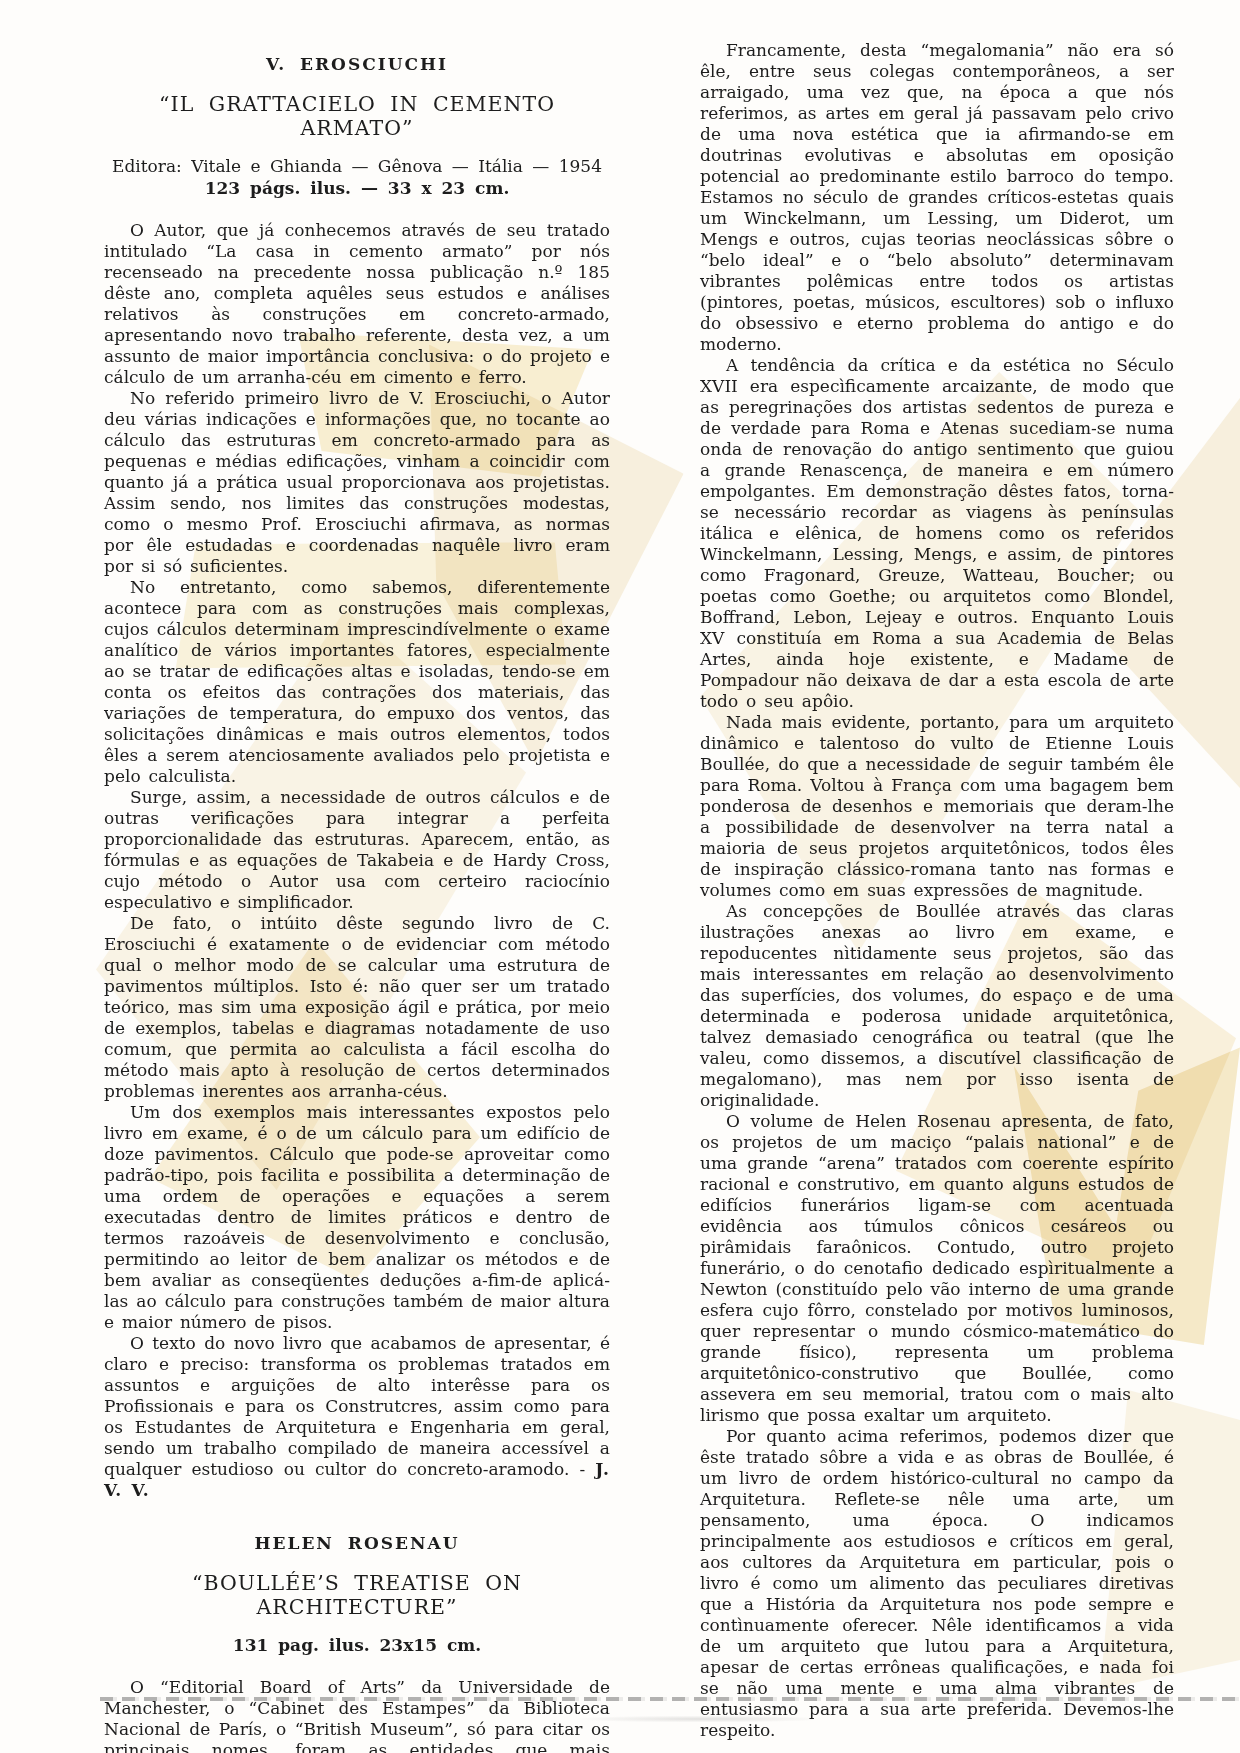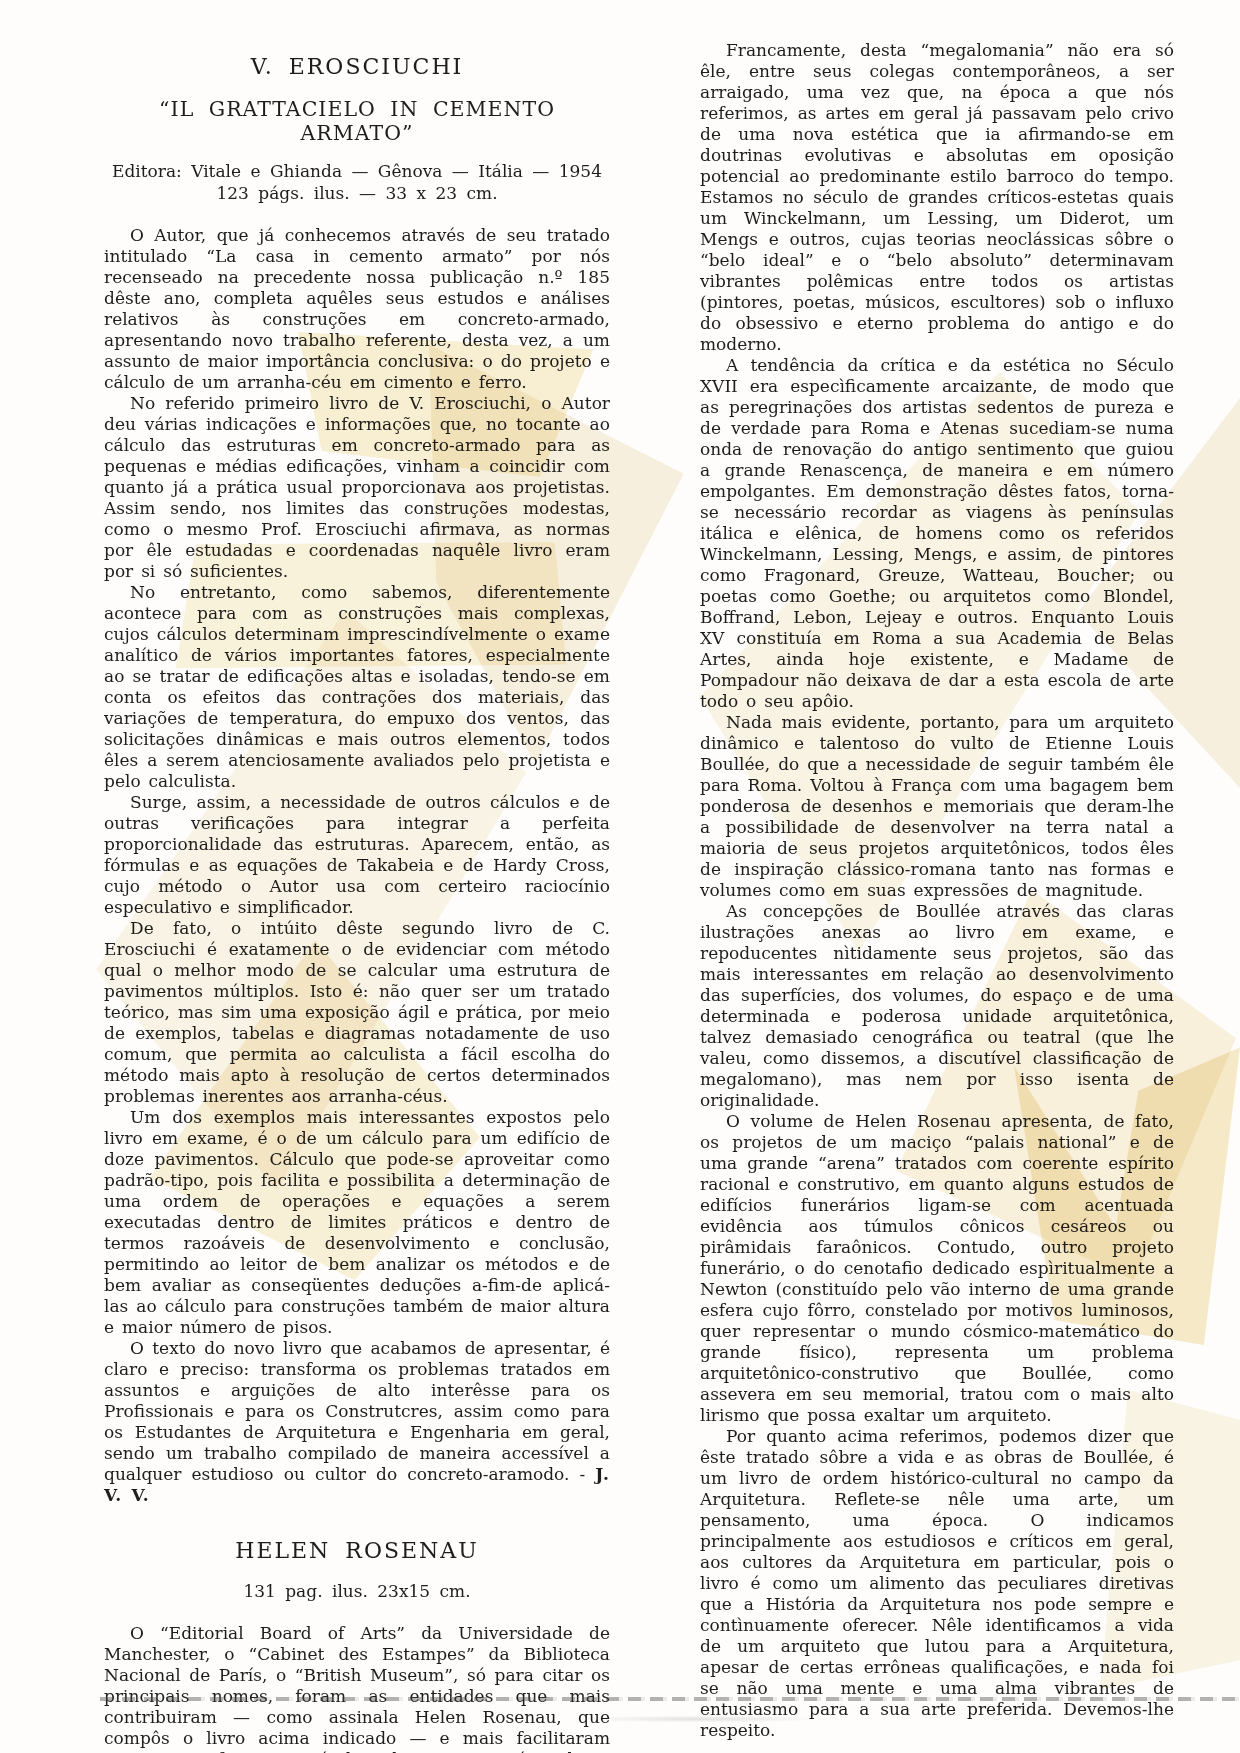--- a/index.html
+++ b/index.html
@@ -13,29 +13,29 @@
   }
   .page{position:absolute;inset:0;}
 
   
   .col{position:absolute;top:40px;text-align:justify;}
   .col-left{left:104px;width:506px;}
   .col-right{left:700px;width:474px;}
 
   .article-head{text-align:center;}
   .author{
-    font-size:22px;letter-spacing:2px;word-spacing:6px;
-    margin:14px 0 18px 0;font-weight:normal;
+    font-size:17px;letter-spacing:2px;word-spacing:6px;
+    margin:14px 0 18px 0;font-weight:bold;
   }
   .book-title{
     font-size:20.5px;font-weight:normal;letter-spacing:1px;word-spacing:7px;
     margin:0 0 16px 0;
   }
   .imprint{font-size:17px;margin:0 0 2px 0;word-spacing:4px;}
-  .imprint-2{margin-bottom:22px;}
+  .imprint-2{margin-bottom:22px;font-weight:bold;}
 
   .para{
     font-size:17px;line-height:21px;margin:0;
     text-indent:26px;word-spacing:2.5px;
   }
   .sig{font-weight:bold;letter-spacing:1px;}
 
   .second-article{margin-top:32px;}
 
   
@@ -104,20 +104,21 @@
     <p class="para"><span>O Autor, que já conhecemos através de seu tratado intitulado “La casa in cemento armato” por nós recenseado na precedente nossa publicação n.º 185 dêste ano, completa aquêles seus estudos e análises relativos às construções em concreto-armado, apresentando novo trabalho referente, desta vez, a um assunto de maior importância conclusiva: o do projeto e cálculo de um arranha-céu em cimento e ferro.</span></p>
     <p class="para"><span>No referido primeiro livro de V. Erosciuchi, o Autor deu várias indicações e informações que, no tocante ao cálculo das estruturas em concreto-armado para as pequenas e médias edificações, vinham a coincidir com quanto já a prática usual proporcionava aos projetistas. Assim sendo, nos limites das construções modestas, como o mesmo Prof. Erosciuchi afirmava, as normas por êle estudadas e coordenadas naquêle livro eram por si só suficientes.</span></p>
     <p class="para"><span>No entretanto, como sabemos, diferentemente acontece para com as construções mais complexas, cujos cálculos determinam imprescindívelmente o exame analítico de vários importantes fatores, especialmente ao se tratar de edificações altas e isoladas, tendo-se em conta os efeitos das contrações dos materiais, das variações de temperatura, do empuxo dos ventos, das solicitações dinâmicas e mais outros elementos, todos êles a serem atenciosamente avaliados pelo projetista e pelo calculista.</span></p>
     <p class="para"><span>Surge, assim, a necessidade de outros cálculos e de outras verificações para integrar a perfeita proporcionalidade das estruturas. Aparecem, então, as fórmulas e as equações de Takabeia e de Hardy Cross, cujo método o Autor usa com certeiro raciocínio especulativo e simplificador.</span></p>
     <p class="para"><span>De fato, o intúito dêste segundo livro de C. Erosciuchi é exatamente o de evidenciar com método qual o melhor modo de se calcular uma estrutura de pavimentos múltiplos. Isto é: não quer ser um tratado teórico, mas sim uma exposição ágil e prática, por meio de exemplos, tabelas e diagramas notadamente de uso comum, que permita ao calculista a fácil escolha do método mais apto à resolução de certos determinados problemas inerentes aos arranha-céus.</span></p>
     <p class="para"><span>Um dos exemplos mais interessantes expostos pelo livro em exame, é o de um cálculo para um edifício de doze pavimentos. Cálculo que pode-se aproveitar como padrão-tipo, pois facilita e possibilita a determinação de uma ordem de operações e equações a serem executadas dentro de limites práticos e dentro de termos razoáveis de desenvolvimento e conclusão, permitindo ao leitor de bem analizar os métodos e de bem avaliar as conseqüentes deduções a-fim-de aplicá-las ao cálculo para construções também de maior altura e maior número de pisos.</span></p>
     <p class="para"><span>O texto do novo livro que acabamos de apresentar, é claro e preciso: transforma os problemas tratados em assuntos e arguições de alto interêsse para os Profissionais e para os Construtcres, assim como para os Estudantes de Arquitetura e Engenharia em geral, sendo um trabalho compilado de maneira accessível a qualquer estudioso ou cultor do concreto-aramodo. - </span><span class="sig">J. V. V.</span></p>
 
     <div class="article-head second-article">
       <div class="author">HELEN ROSENAU</div>
+      <div class="book-title">“BOULLÉE’S TREATISE ON ARCHITECTURE”</div>
       <div class="imprint imprint-2">131 pag. ilus. 23x15 cm.</div>
     </div>
 
     <p class="para"><span>O “Editorial Board of Arts” da Universidade de Manchester, o “Cabinet des Estampes” da Biblioteca Nacional de París, o “British Museum”, só para citar os principais nomes, foram as entidades que mais contribuiram — como assinala Helen Rosenau, que compôs o livro acima indicado — e mais facilitaram para que fosse possível coligir num só volume biográfico as obras de arquitetura e as relativas escritas de crítica filosófica, com as quais o arquiteto francês Etienne Louis Boullée (1728-1799) participou aos grandes movimentos artísticos do Século XVIII.</span></p>
   </div>
 
   <div class="col col-right">
     <p class="para"><span>Francamente, desta “megalomania” não era só êle, entre seus colegas contemporâneos, a ser arraigado, uma vez que, na época a que nós referimos, as artes em geral já passavam pelo crivo de uma nova estética que ia afirmando-se em doutrinas evolutivas e absolutas em oposição potencial ao predominante estilo barroco do tempo. Estamos no século de grandes críticos-estetas quais um Winckelmann, um Lessing, um Diderot, um Mengs e outros, cujas teorias neoclássicas sôbre o “belo ideal” e o “belo absoluto” determinavam vibrantes polêmicas entre todos os artistas (pintores, poetas, músicos, escultores) sob o influxo do obsessivo e eterno problema do antigo e do moderno.</span></p>
     <p class="para"><span>A tendência da crítica e da estética no Século XVII era especìficamente arcaizante, de modo que as peregrinações dos artistas sedentos de pureza e de verdade para Roma e Atenas sucediam-se numa onda de renovação do antigo sentimento que guiou a grande Renascença, de maneira e em número empolgantes. Em demonstração dêstes fatos, torna-se necessário recordar as viagens às penínsulas itálica e elênica, de homens como os referidos Winckelmann, Lessing, Mengs, e assim, de pintores como Fragonard, Greuze, Watteau, Boucher; ou poetas como Goethe; ou arquitetos como Blondel, Boffrand, Lebon, Lejeay e outros. Enquanto Louis XV constituía em Roma a sua Academia de Belas Artes, ainda hoje existente, e Madame de Pompadour não deixava de dar a esta escola de arte todo o seu apôio.</span></p>
     <p class="para"><span>Nada mais evidente, portanto, para um arquiteto dinâmico e talentoso do vulto de Etienne Louis Boullée, do que a necessidade de seguir também êle para Roma. Voltou à França com uma bagagem bem ponderosa de desenhos e memoriais que deram-lhe a possibilidade de desenvolver na terra natal a maioria de seus projetos arquitetônicos, todos êles de inspiração clássico-romana tanto nas formas e volumes como em suas expressões de magnitude.</span></p>

